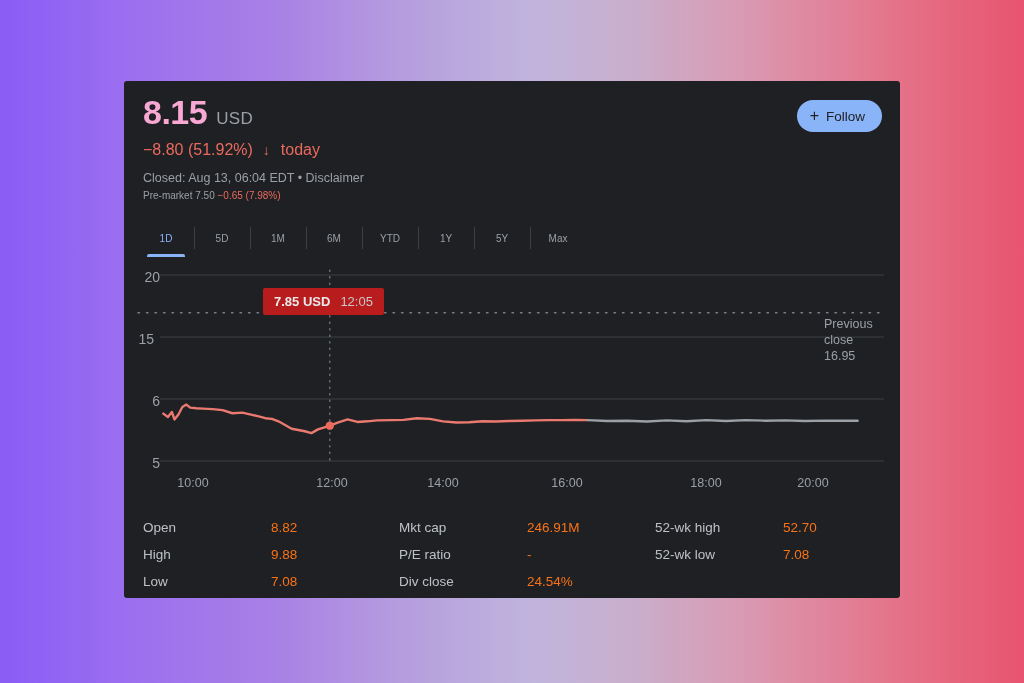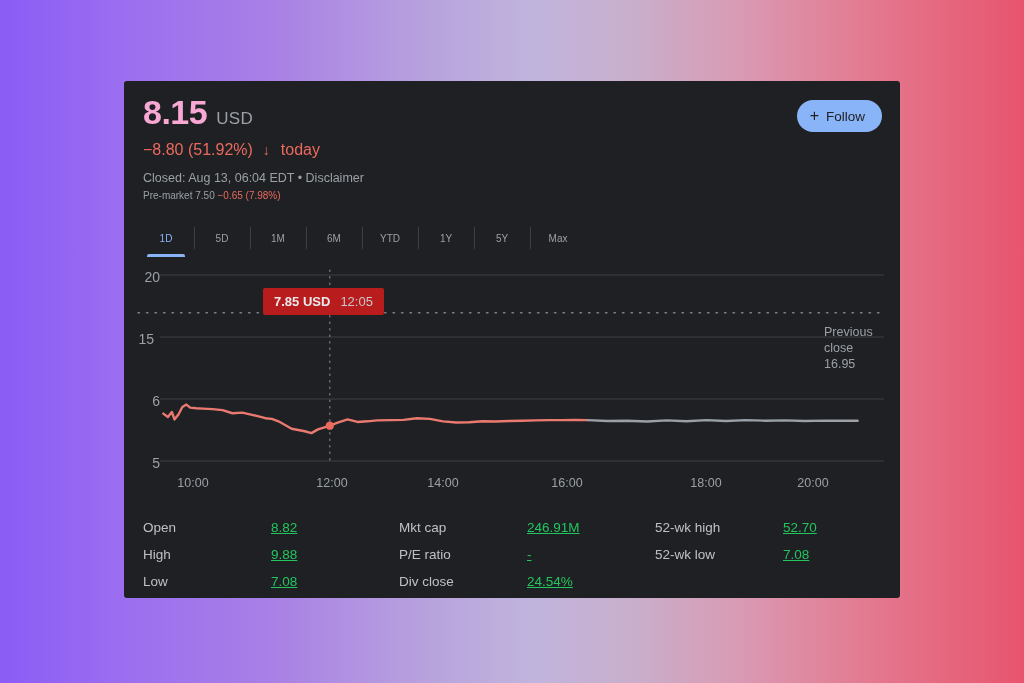--- a/index.html
+++ b/index.html
@@ -106,21 +106,20 @@
     transform: translateX(-50%);
     text-align: center;
   }
 
   .prevclose {
     position: absolute;
     left: 700px; top: 235px;
     width: 62px;
     font-size: 12.5px; color: #9aa0a6;
     line-height: 16px;
-    margin-top: 8px;
   }
 
   .tooltip {
     position: absolute;
     left: 139px; top: 207px;
     height: 27px;
     padding: 0 11px;
     background: #b91c1c;
     border-radius: 2px;
     display: flex; align-items: center; gap: 10px;
@@ -133,21 +132,21 @@
   .stats {
     position: absolute;
     left: 19px; top: 433px;
     width: 745px;
     display: grid;
     grid-template-columns: 128px 128px 128px 128px 128px 105px;
     row-gap: 0;
     font-size: 13.5px;
   }
   .stat-label { color: #bdc1c6; height: 27px; line-height: 27px; }
-  .stat-value { color: #22c55e; height: 27px; line-height: 27px; text-decoration: underline; }
+  .stat-value { color: #f97316; height: 27px; line-height: 27px; }
 </style>
 </head>
 <body>
 
 <div class="card">
 
   <div class="hdr">
     <div class="price-row">
       <span class="price">8.15</span>
       <span class="currency">USD</span>

